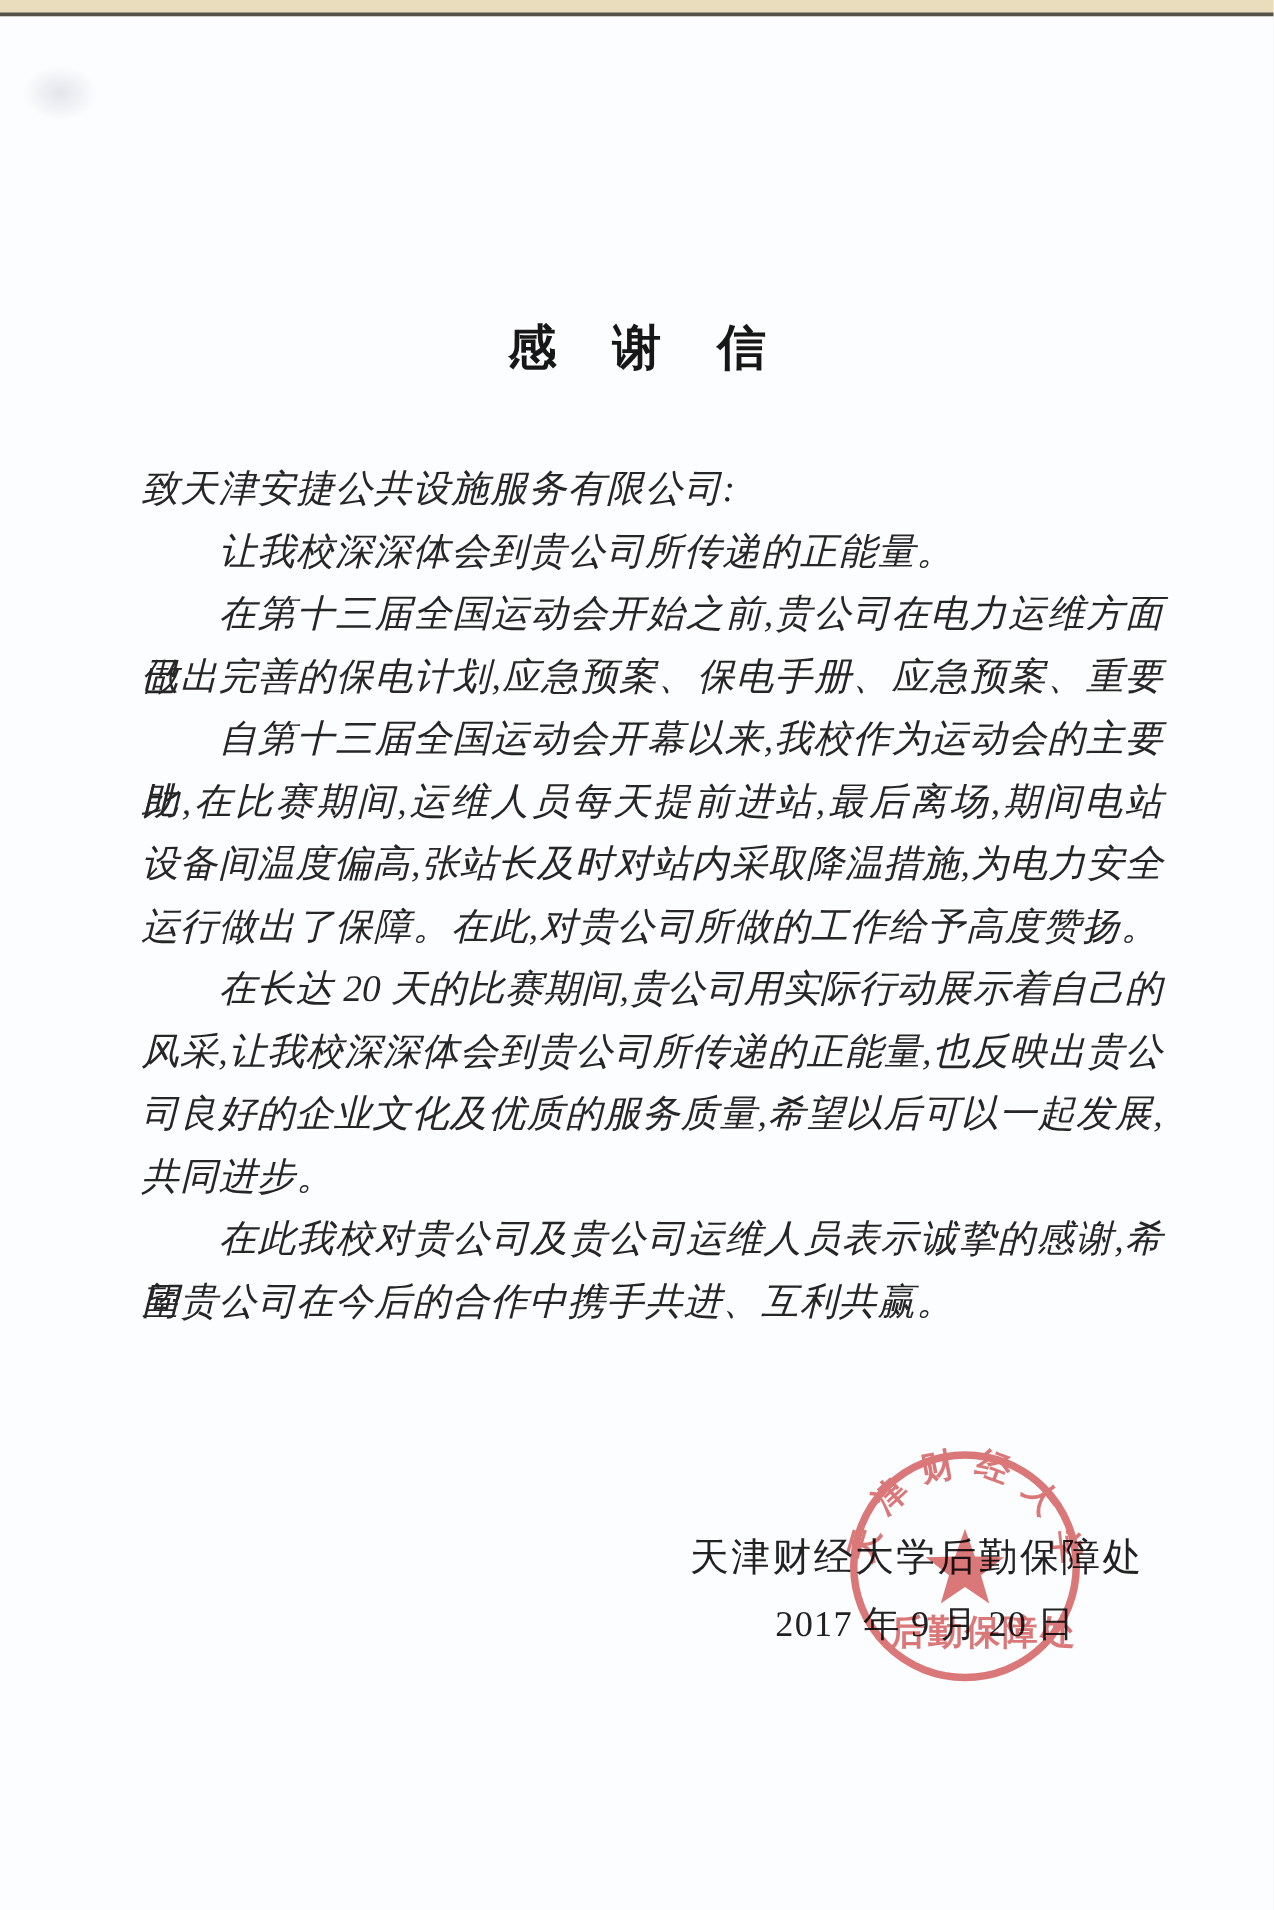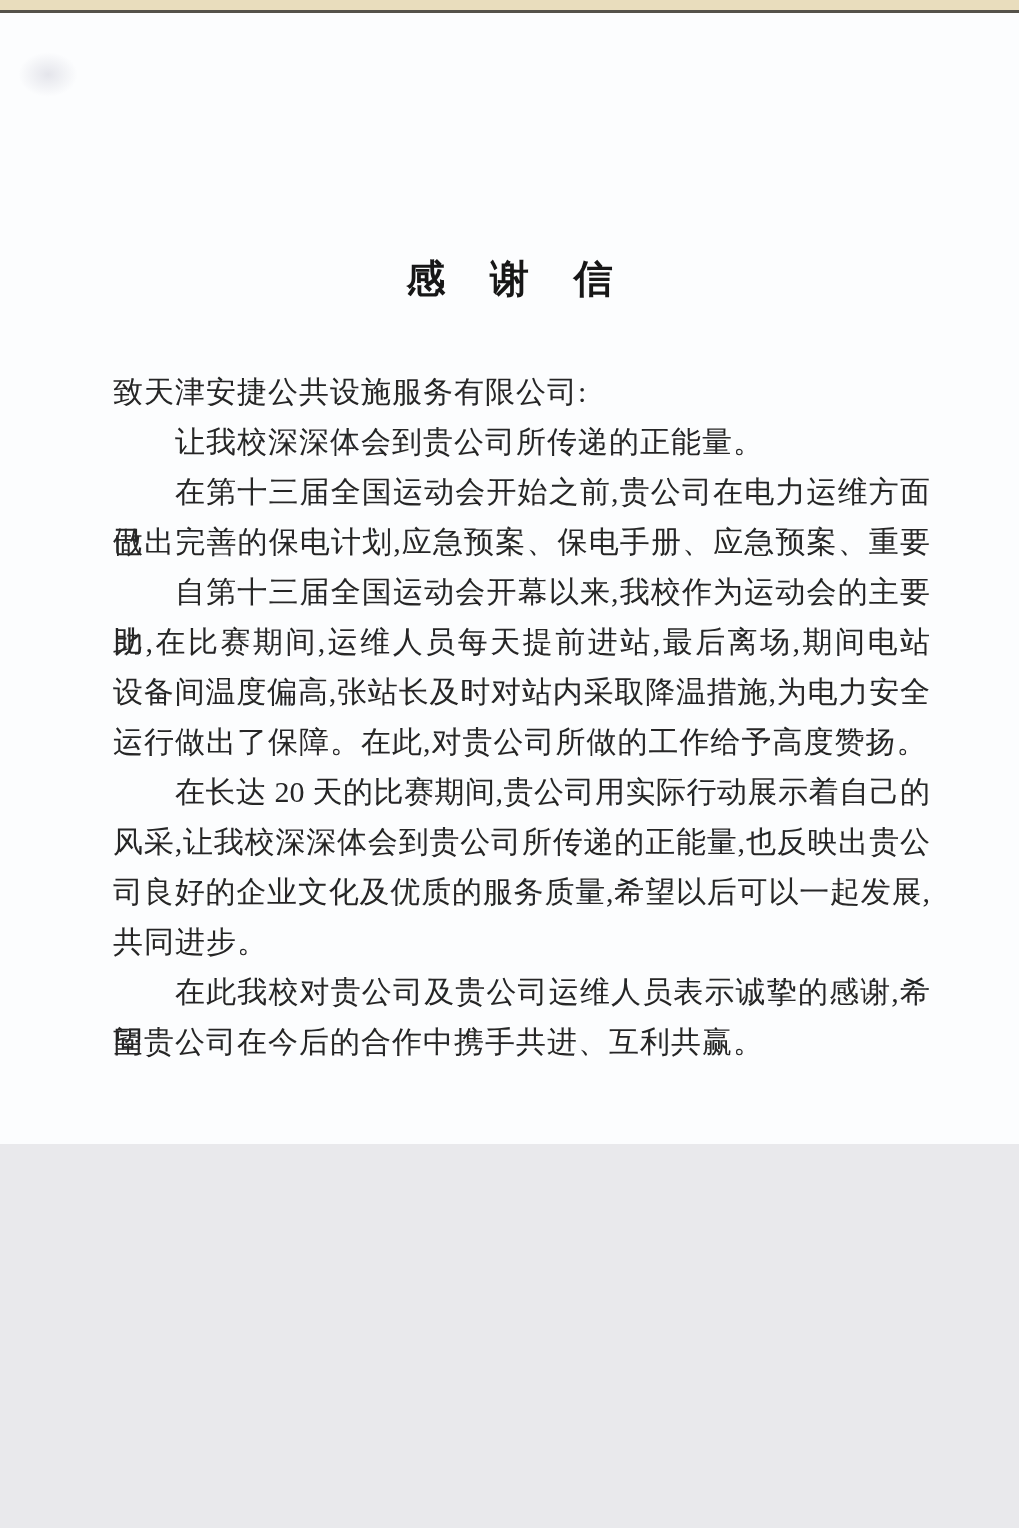--- a/index.html
+++ b/index.html
@@ -1,18 +1,18 @@
 <!DOCTYPE html>
 <html><head>
 <meta charset="utf-8">
 <style>
   html,body{margin:0;padding:0;background:#e9e9ec;}
   .page{
     position:relative;
-    width:1019px;height:1144px;
+    width:1019px;height:1528px;
     margin:0 auto;
     background:#fcfdfe;
     overflow:hidden;
     font-family:"Liberation Serif","DejaVu Serif",serif;
     color:#262626;
   }
   
   .scan-strip{
     position:absolute;top:0;left:0;right:0;height:10px;
     background:#e9ddbd;
@@ -23,21 +23,21 @@
     background:radial-gradient(ellipse at center, rgba(120,120,150,.18), rgba(120,120,150,0) 70%);
   }
   .doc-title{
     position:absolute;top:256px;left:0;right:0;
     text-align:center;
     font-size:39px;font-weight:bold;color:#171717;
     letter-spacing:.45em;text-indent:.45em;
     line-height:46px;
   }
   .body-text{
-    position:absolute;top:367px;left:113px;right:89px;
+    position:absolute;top:367px;left:113px;right:89px;font-style:italic;
   }
   .ln{
     height:50px;line-height:50px;
     font-size:30px;
     letter-spacing:1px;
     white-space:nowrap;
   }
   .ln.fill{
     white-space:normal;
     text-align:justify;

